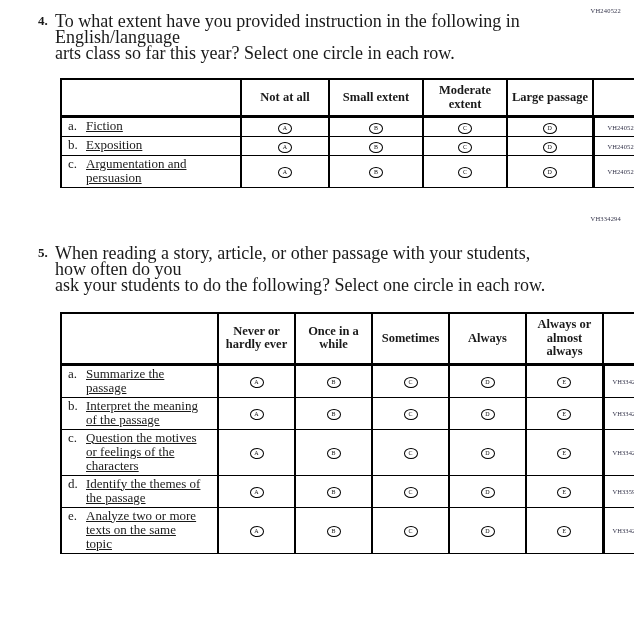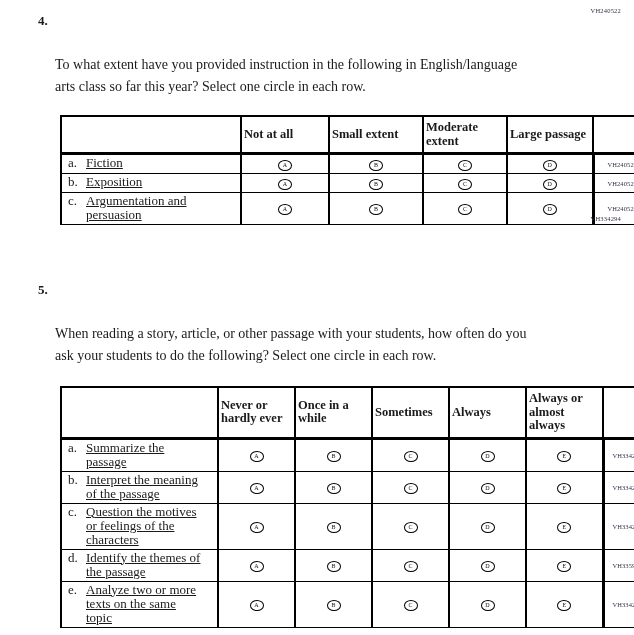--- a/index.html
+++ b/index.html
@@ -10,29 +10,29 @@
   .admin-code{
     position:absolute;right:13px;font-size:6.5px;letter-spacing:.2px;color:#34344a;
   }
   #q4-admin{top:7px;}
   #q5-admin{top:215px;}
   .qblock{margin-left:38px;}
   #q4-block{padding-top:13px;}
   #q5-block{margin-top:57px;}
   .q-row{display:flex;}
   .q-num{font-weight:bold;font-size:13px;width:17px;flex:none;line-height:15px;}
-  .q-body{font-size:14px;line-height:22px;width:492px;margin-top:41px;}
+  .q-body{font-size:18px;line-height:16px;width:492px;}
   .pre{white-space:pre-line;}
   table{border-collapse:collapse;table-layout:fixed;margin-left:22px;width:590px;background:#fff;}
   #table4{margin-top:17px;}
   #table5{margin-top:19px;}
   th,td{border:2px solid #000;}
   thead th{
     border-bottom:3px solid #000;font-weight:bold;font-size:12.5px;line-height:13.5px;
-    text-align:left;vertical-align:middle;white-space:pre-line;padding:4px 2px;
+    text-align:center;vertical-align:middle;white-space:pre-line;padding:4px 2px;
   }
   tbody td{border-top:1px solid #000;border-bottom:1px solid #000;}
   td.item{
     font-size:13px;line-height:14px;vertical-align:top;
     padding:1px 4px 2px 24px;position:relative;
   }
   .row-letter{position:absolute;left:6px;top:1px;}
   .row-label{white-space:pre-line;text-decoration:underline;}
   td.opt{text-align:center;vertical-align:middle;padding:0;}
   td.codecell{

